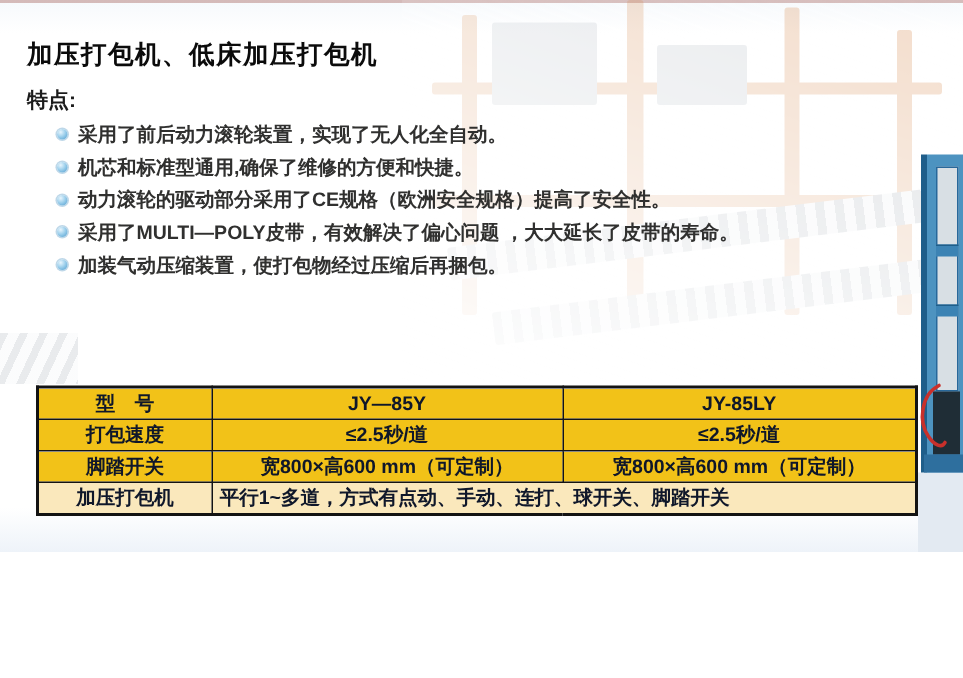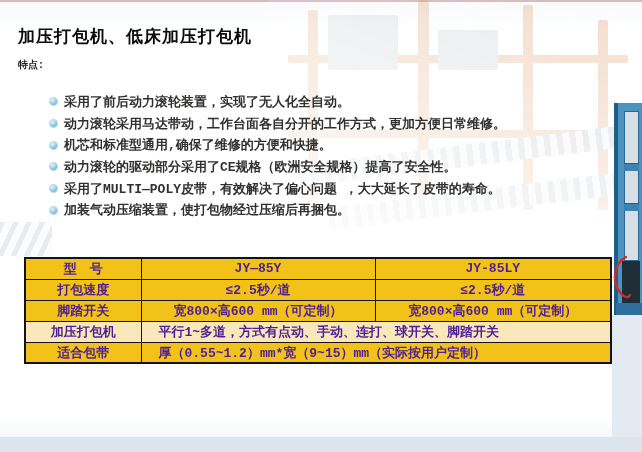--- a/index.html
+++ b/index.html
@@ -1,19 +1,19 @@
 <!DOCTYPE html>
 <html><head>
 <meta charset="utf-8">
 <style>
   html,body{margin:0;padding:0;}
   .page{
-    position:relative;width:642px;height:452px;overflow:hidden;
+    position:relative;width:642px;height:368px;overflow:hidden;
     background:linear-gradient(180deg,#f6f9fc 0%,#ffffff 6%,#ffffff 92%,#eef3f9 100%);
-    font-family:Liberation Mono, monospace;
+    font-family:Liberation Sans, sans-serif;
   }
   .top-line{position:absolute;left:0;top:0;width:642px;height:2px;background:rgba(150,70,60,.35);}
   
   .bg-photo{position:absolute;left:268px;top:0;width:374px;height:258px;opacity:.30;pointer-events:none;}
   .bg-photo .obar{position:absolute;background:#d4803f;border-radius:2px;}
   .bg-photo .gblock{position:absolute;background:#aeb6bf;border-radius:2px;}
   .bg-photo .rollers{position:absolute;background:repeating-linear-gradient(90deg,#8d97a2 0 6px,#e6eaee 6px 13px);transform:rotate(-7deg);border-radius:2px;}
   .bg-photo .fade{position:absolute;left:0;top:0;width:100%;height:100%;
     background:linear-gradient(200deg,rgba(255,255,255,.1) 0%,rgba(255,255,255,.75) 70%,#ffffff 100%);}
   .bg-frag-left{position:absolute;left:0;top:222px;width:52px;height:34px;opacity:.22;
@@ -21,31 +21,31 @@
   
   .baler{position:absolute;left:614px;top:103px;width:28px;height:212px;
     background:linear-gradient(90deg,#1f5e8a 0 4px,#4d93c0 4px);}
   .baler .slot{position:absolute;left:10px;top:8px;width:13px;height:148px;background:#d8dfe4;border:1px solid #28689a;}
   .baler .rung{position:absolute;left:10px;width:15px;height:7px;background:#3c83b4;border-top:1px solid #1f5e8a;}
   .baler .opening{position:absolute;left:8px;top:158px;width:18px;height:42px;background:#1f2d36;}
   .baler .foot{position:absolute;left:2px;top:200px;width:26px;height:12px;background:#2e6f9e;}
   .hose{position:absolute;left:610px;top:255px;width:22px;height:50px;}
   
   .title{position:absolute;left:18px;top:25px;font-size:17px;font-weight:bold;color:#0b0b0b;letter-spacing:1px;}
-  .features-label{position:absolute;left:18px;top:58px;font-size:10px;font-weight:bold;color:#1c1c1c;}
-  .features{position:absolute;left:38px;top:79px;margin:12px;padding:0;list-style:none;}
+  .features-label{position:absolute;left:18px;top:58px;font-size:14px;font-weight:bold;color:#1c1c1c;}
+  .features{position:absolute;left:38px;top:79px;margin:0;padding:0;list-style:none;}
   .features li{display:flex;align-items:center;height:21.7px;font-size:13px;font-weight:600;color:#30302f;white-space:nowrap;}
   .dot{flex:0 0 auto;width:7px;height:7px;margin-right:7px;border-radius:50%;
     background:radial-gradient(circle at 35% 30%,#e8f5fd 0%,#9ed0ec 45%,#4f9cce 100%);
     box-shadow:0 0 0 1px rgba(70,140,190,.35);}
   
   .spec-table{position:absolute;left:24px;top:257px;width:586px;border-collapse:collapse;table-layout:fixed;
     border:2px solid #131313;}
-  .spec-table td{border:1.5px solid #131313;height:19.9px;font-size:13px;font-weight:bold;color:#4c1d95;
-    text-align:center;padding:0 17px;white-space:nowrap;overflow:hidden;}
+  .spec-table td{border:1.5px solid #131313;height:19.9px;font-size:13px;font-weight:bold;color:#0f172a;
+    text-align:center;padding:0 5px;white-space:nowrap;overflow:hidden;}
   .row-gold td{background:#f2c218;}
   .row-cream td{background:#fae8bc;}
   .cell-left{text-align:left !important;}
   .bottom-band{position:absolute;left:0;top:437px;width:642px;height:15px;background:#dce4ee;}
   .right-margin{position:absolute;left:612px;top:315px;width:30px;height:122px;background:#e3eaf2;}
 </style>
 </head>
 <body>
 
 <div class="page">
@@ -82,24 +82,20 @@
   <div class="title">加压打包机、低床加压打包机</div>
   <div class="features-label">特点:</div>
 
   <ul class="features">
     <li>
         <span class="dot"></span>
         <span>采用了前后动力滚轮装置，实现了无人化全自动。</span>
       </li>
     <li>
         <span class="dot"></span>
-        <span>动力滚轮采用马达带动，工作台面各自分开的工作方式，更加方便日常维修。</span>
-      </li>
-    <li>
-        <span class="dot"></span>
         <span>机芯和标准型通用,确保了维修的方便和快捷。</span>
       </li>
     <li>
         <span class="dot"></span>
         <span>动力滚轮的驱动部分采用了CE规格（欧洲安全规格）提高了安全性。</span>
       </li>
     <li>
         <span class="dot"></span>
         <span>采用了MULTI—POLY皮带，有效解决了偏心问题 ，大大延长了皮带的寿命。</span>
       </li>
@@ -128,21 +124,17 @@
     </tr>
     <tr class="row-gold">
       <td>脚踏开关</td>
       <td>宽800×高600 mm（可定制）</td>
       <td>宽800×高600 mm（可定制）</td>
     </tr>
     <tr class="row-cream">
       <td>加压打包机</td>
       <td class="cell-left" colspan="2">平行1~多道，方式有点动、手动、连打、球开关、脚踏开关</td>
     </tr>
-    <tr class="row-gold">
-      <td>适合包带</td>
-      <td class="cell-left" colspan="2">厚（0.55~1.2）mm*宽（9~15）mm（实际按用户定制）</td>
-    </tr>
   </tbody>
     </table>
 
   <div class="bottom-band"></div>
 </div>
 
 </body></html>

